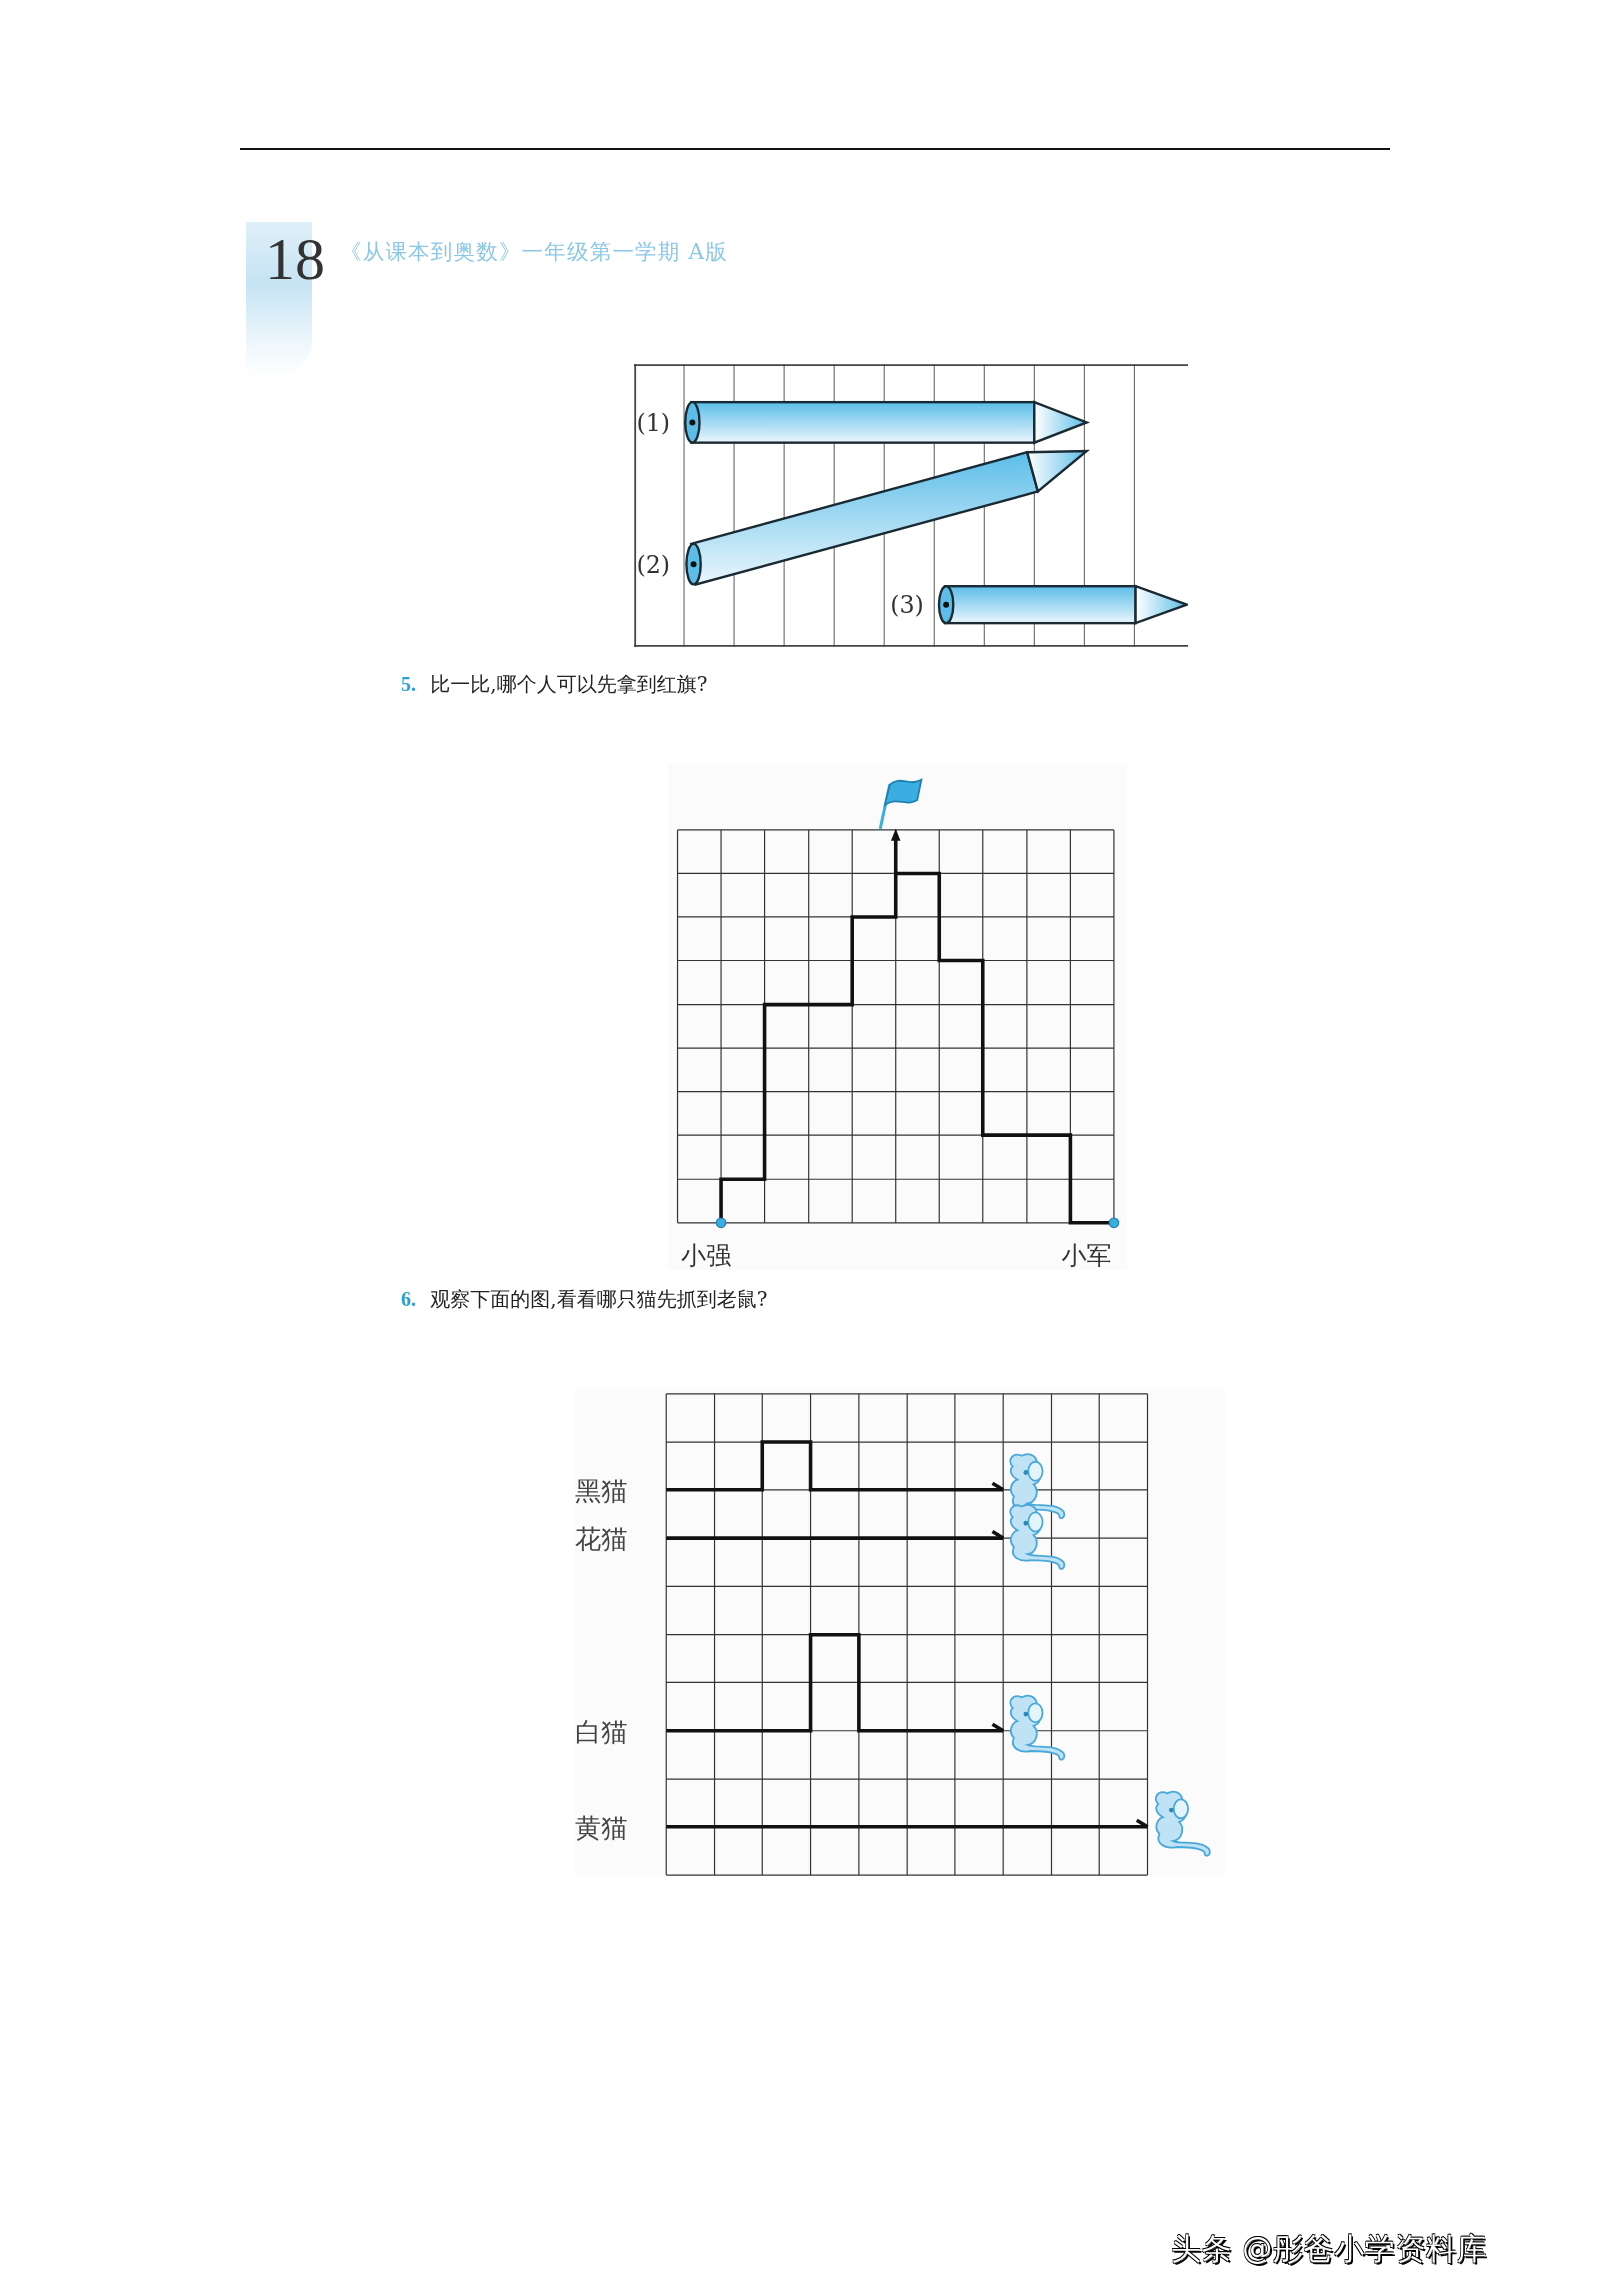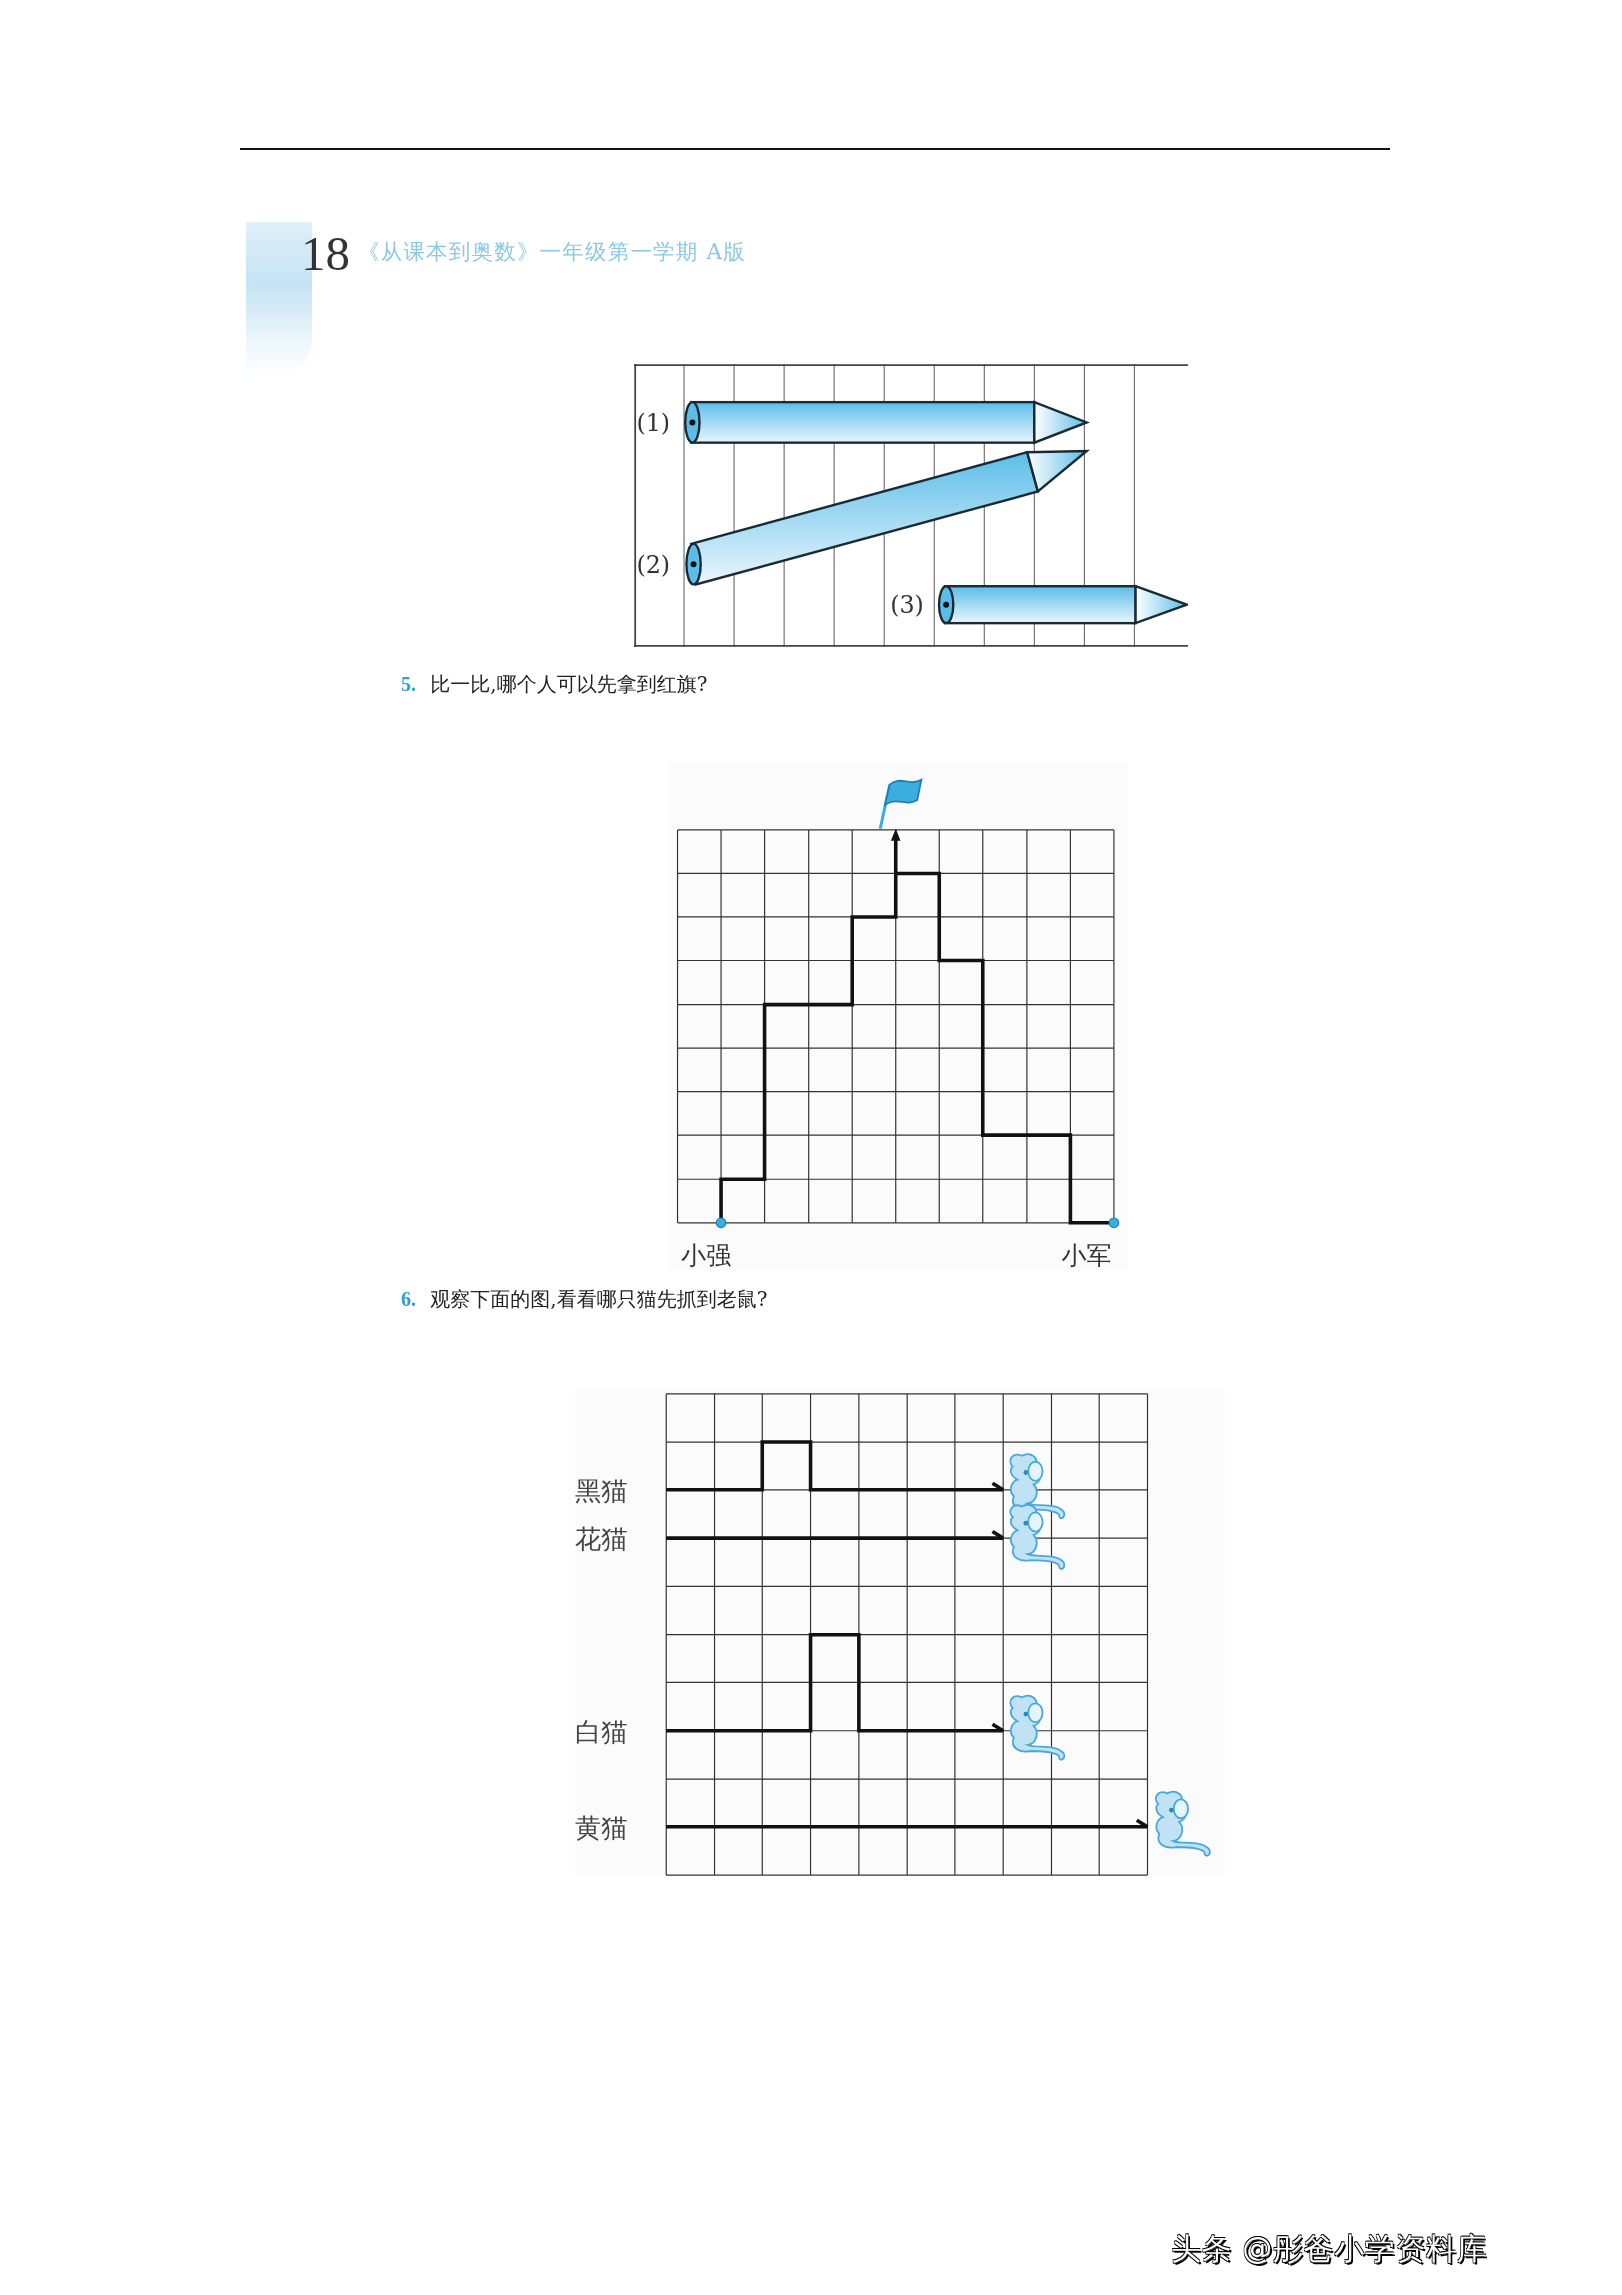--- a/index.html
+++ b/index.html
@@ -1,21 +1,21 @@
 <!DOCTYPE html>
 <html style="font-size:9.5px"><head>
 <meta charset="utf-8">
 <style>
   html,body{margin:0;padding:0;background:#ffffff;}
   body{width:1623px;height:2295px;position:relative;overflow:hidden;font-family:"DejaVu Serif","Liberation Serif",serif;color:#222;}
   .abs{position:absolute;}
   #top-rule{left:240px;top:148px;width:1150px;height:2.4px;background:#111;}
   #corner-deco{left:246px;top:222px;width:66px;height:155px;background:linear-gradient(180deg,#dceef8 0%,#bfe0f2 40%,#eef7fc 80%,#ffffff 100%);border-radius:0 0 36px 0;opacity:.9;}
-  #page-number{left:265px;top:225px;font-size:49px;color:#333;font-family:"Liberation Serif",serif;margin-left:36px;}
-  #running-head{left:358px;top:237px;font-size:21.5px;color:#8ac8e6;letter-spacing:1.2px;font-family:"DejaVu Serif",serif;}
+  #page-number{left:265px;top:225px;font-size:60px;color:#333;font-family:"Liberation Serif",serif;}
+  #running-head{left:340px;top:237px;font-size:21.5px;color:#8ac8e6;letter-spacing:1.2px;font-family:"DejaVu Serif",serif;}
   .q{font-size:20px;color:#222;font-family:"DejaVu Serif",serif;}
   .qnum{color:#2aa0d8;font-weight:bold;margin-right:14.3px;font-family:"Liberation Serif",serif;}
   #q5{left:401px;top:671px;}
   #q6{left:401px;top:1286px;}
   svg text{font-family:"DejaVu Serif",serif;}
   #watermark{left:1171px;top:2229px;font-size:30px;color:#ffffff;font-family:"DejaVu Sans",sans-serif;text-shadow:1.8px 1.8px 0 #000,-0.6px -0.6px 0 #000,0.6px -0.6px 0 #000,-0.6px 0.6px 0 #000;letter-spacing:0.6px;}
 </style>
 </head>
 <body>
 

